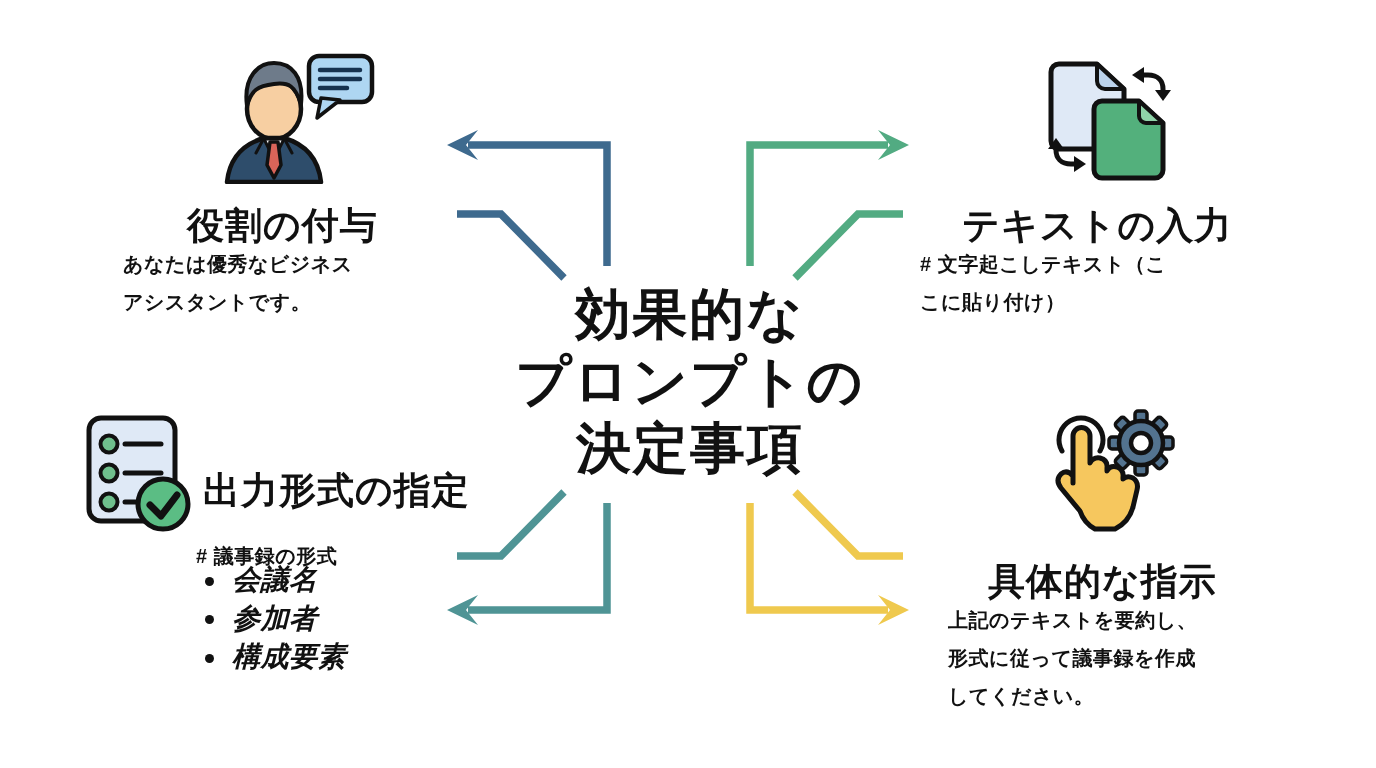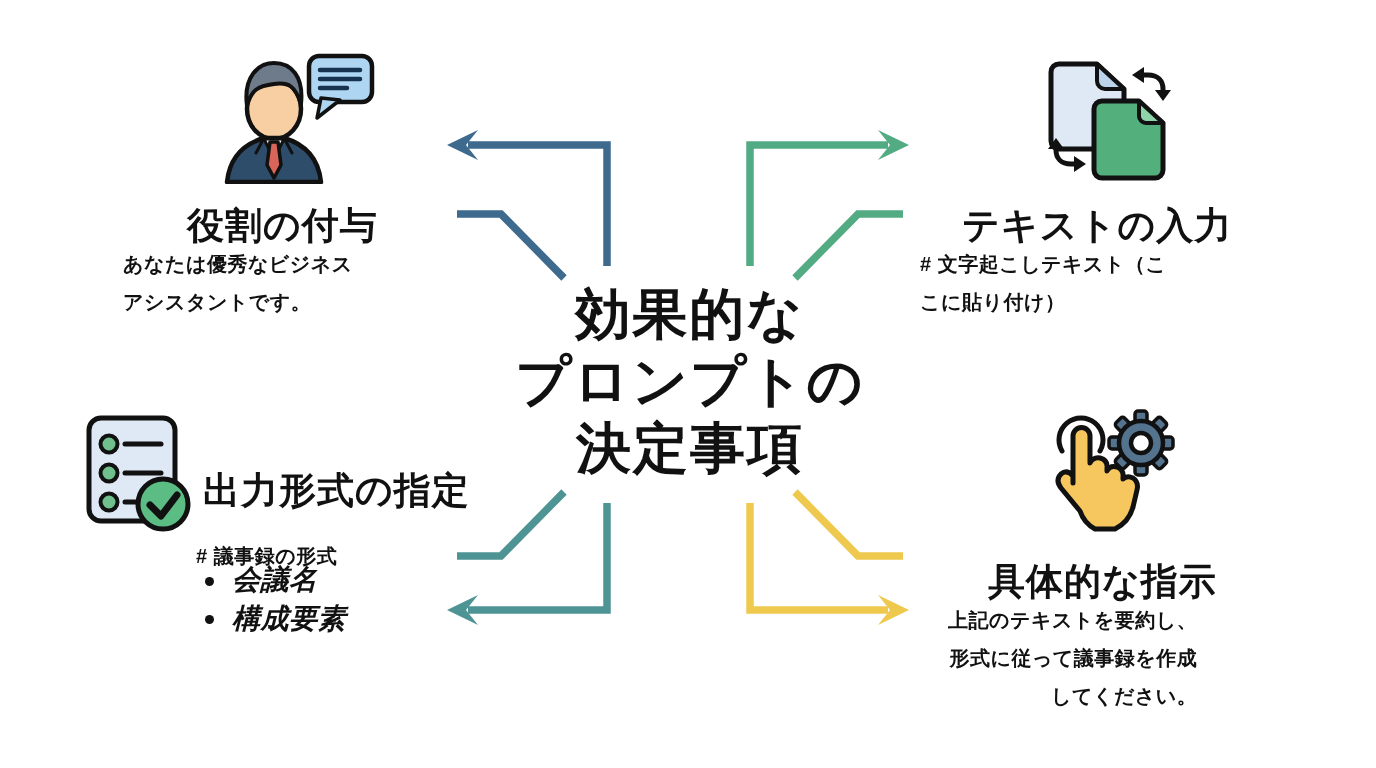--- a/index.html
+++ b/index.html
@@ -121,20 +121,24 @@
   </div>
   <div class="abs heading" style="left:203px;top:453px;">出力形式の指定</div>
   <div class="abs body-text" style="left:196px;top:493px;margin-top:44px;"># 議事録の形式</div>
   <ul class="abs bullet-list" style="left:196px;top:561px;">
     <li>
       <span class="bullet-dot"></span>
       <span>会議名</span>
     </li>
     <li>
       <span class="bullet-dot"></span>
+      <span>参加者</span>
+    </li>
+    <li>
+      <span class="bullet-dot"></span>
       <span>構成要素</span>
     </li>
   </ul>
 
   <div class="abs" style="left:1044px;top:405px;">
     <svg width="132" height="134" viewBox="0 0 132 134">
       <g transform="translate(97,38)">
         <g stroke="#111" stroke-width="3.5" fill="#53738f">
           <rect x="-6" y="-32" width="12" height="14" rx="3"></rect>
           <rect x="-6" y="-32" width="12" height="14" rx="3" transform="rotate(45)"></rect>
@@ -152,17 +156,17 @@
       <path d="M 29,78 V 31 A 8.5,8.5 0 0 1 46,31 V 58
                Q 49,52 56,53 Q 64,55 63,63 V 66
                Q 66,60 73,62 Q 80,65 79,72 V 74
                Q 83,70 89,73 Q 95,77 93,85
                L 89,102 Q 85,117 71,124 L 51,124
                Q 40,118 36,106 L 17,83
                Q 11,75 17,69 Q 23,64 29,71 Z" stroke="#111" stroke-width="5" stroke-linejoin="round" fill="#f6c75e"></path>
     </svg>
   </div>
   <div class="abs heading" style="left:988px;top:544px;">具体的な指示</div>
-  <div class="abs body-text" style="left:948px;top:601px;text-align:right;">上記のテキストを要約し、
+  <div class="abs body-text" style="left:948px;top:601px;">上記のテキストを要約し、
 形式に従って議事録を作成
 してください。</div>
 
 </div>
 
 </body></html>

